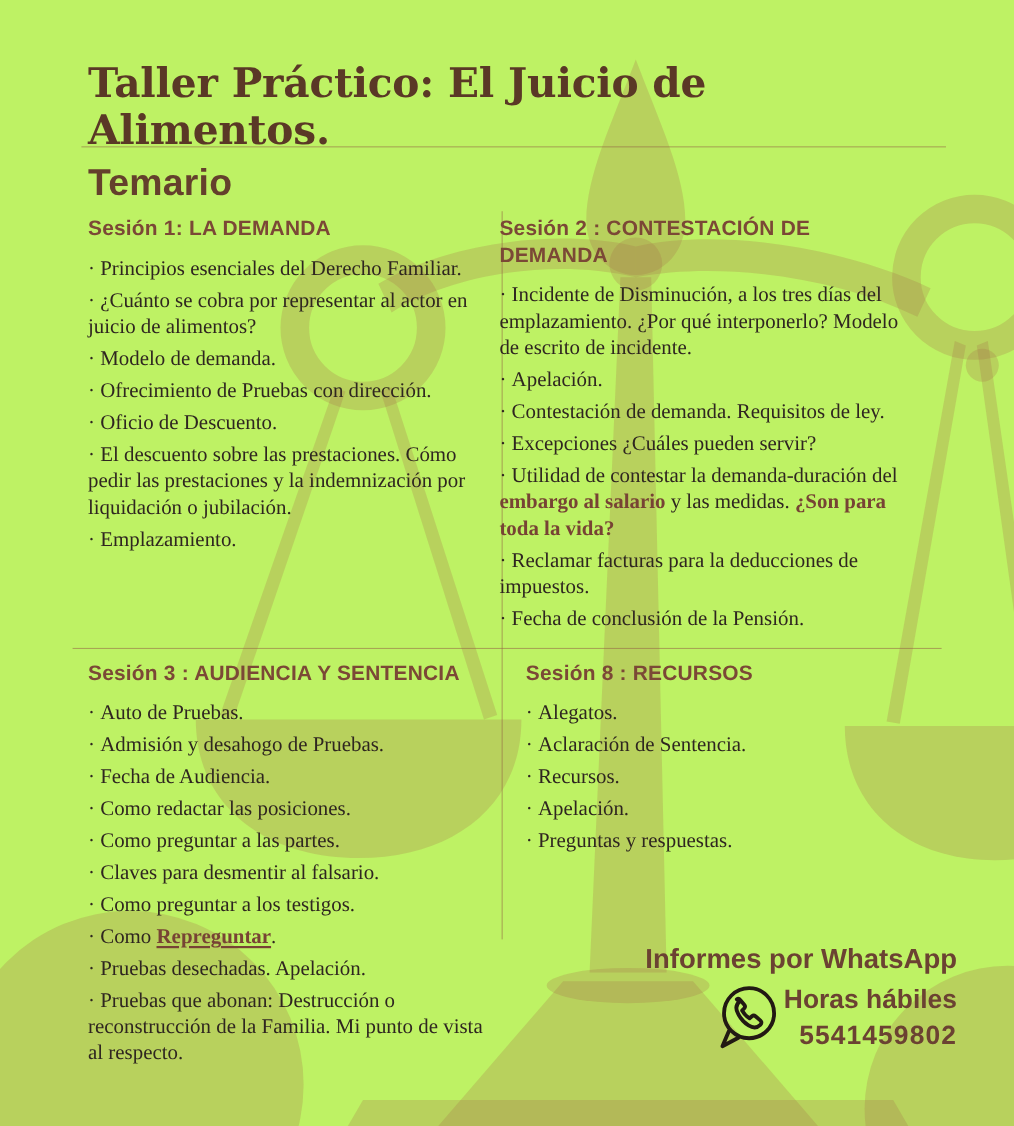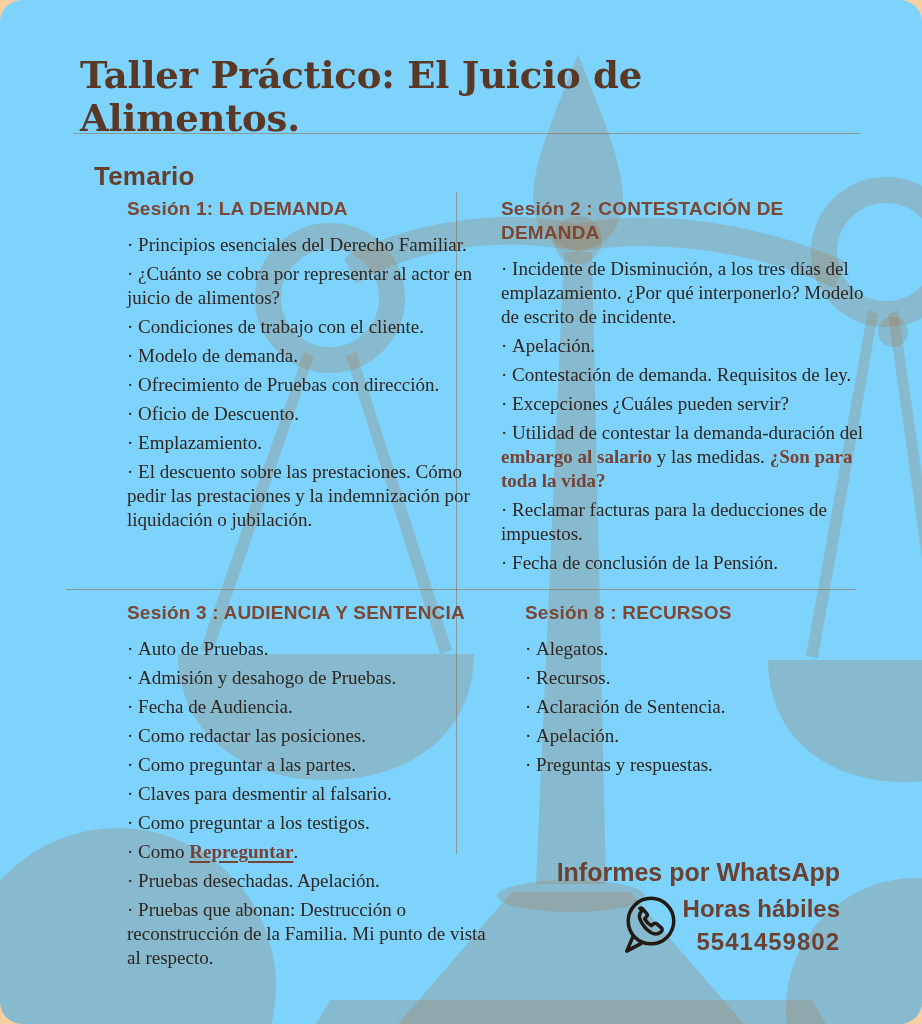--- a/index.html
+++ b/index.html
@@ -1,40 +1,40 @@
 <!DOCTYPE html>
 <html><head>
 <meta charset="utf-8">
 <style>
   html,body{margin:0;padding:0;}
   body{
     width:922px;height:1024px;
     font-family:"Liberation Serif", serif;
     background:#f6d0a2;
   }
-  .page{position:relative;width:922px;height:1024px;background:#7dd3fc;overflow:hidden;border-radius:22px;}
+  .page{position:relative;width:922px;height:1024px;background:#bef264;overflow:hidden;}
   .watermark{position:absolute;left:0;top:0;width:922px;height:1024px;pointer-events:none;}
 
   .title{
     position:absolute;left:80px;top:54px;margin:0;width:780px;
     font-family:"DejaVu Serif", serif;font-weight:700;font-size:37px;line-height:1.15;
     color:#5a3826;letter-spacing:-0.2px;
   }
   .rule{position:absolute;background:rgba(150,103,70,.55);}
   .rule-top{left:74px;top:133px;width:786px;height:1px;}
   .h-divider{left:66px;top:589px;width:790px;height:1px;}
   .v-divider{left:456px;top:192px;width:1px;height:662px;}
 
   .temario{
-    position:absolute;left:80px;top:147px;margin:14px;
-    font-family:"Liberation Sans", sans-serif;font-weight:700;font-size:26px;
+    position:absolute;left:80px;top:147px;margin:0;
+    font-family:"Liberation Sans", sans-serif;font-weight:700;font-size:34px;
     color:#64402c;letter-spacing:.2px;
   }
 
-  .sess{position:absolute;margin-left:47px;}
+  .sess{position:absolute;}
   .s1{left:80px;top:197px;width:368px;}
   .s2{left:454px;top:197px;width:380px;}
   .s3{left:80px;top:601px;width:368px;}
   .s4{left:478px;top:601px;width:380px;}
   .sess h3{
     margin:0 0 12px 0;
     font-family:"Liberation Sans", sans-serif;font-weight:700;font-size:19px;line-height:24px;
     color:#7b4836;letter-spacing:.2px;
   }
   .sess ul{list-style:none;margin:0;padding:0;}
@@ -43,21 +43,21 @@
     font-size:19px;line-height:24px;color:#2f2620;
   }
   .sess .bullet{color:#2f2620;}
   .em{font-weight:700;color:#774334;}
   .emu{
     font-weight:700;color:#774334;
     text-decoration:underline;text-decoration-thickness:2px;text-underline-offset:3px;
   }
 
   .contact{
-    position:absolute;left:532px;top:856px;width:308px;
+    position:absolute;left:562px;top:856px;width:308px;
     display:flex;flex-direction:column;align-items:flex-end;
     font-family:"Liberation Sans", sans-serif;font-weight:700;color:#6b4232;
   }
   .contact .c1{font-size:25px;line-height:32px;margin-bottom:4px;}
   .crow{display:flex;gap:2px;}
   .ccol{text-align:right;}
   .contact .c2{font-size:24px;line-height:33px;}
   .contact .c3{font-size:24px;line-height:33px;letter-spacing:1px;}
   .wa{width:62px;height:64px;flex:0 0 auto;}
 </style>
@@ -97,26 +97,25 @@
   <h2 class="temario">Temario</h2>
 
   <div class="rule v-divider"></div>
   <div class="rule h-divider"></div>
 
   <section class="sess s1">
     <h3>Sesión 1: LA DEMANDA</h3>
     <ul>
         <li><span class="bullet">·&nbsp;</span><span>Principios esenciales del Derecho Familiar.</span></li>
         <li><span class="bullet">·&nbsp;</span><span>¿Cuánto se cobra por representar al actor en juicio de alimentos?</span></li>
-        <li><span class="bullet">·&nbsp;</span><span>Condiciones de trabajo con el cliente.</span></li>
         <li><span class="bullet">·&nbsp;</span><span>Modelo de demanda.</span></li>
         <li><span class="bullet">·&nbsp;</span><span>Ofrecimiento de Pruebas con dirección.</span></li>
         <li><span class="bullet">·&nbsp;</span><span>Oficio de Descuento.</span></li>
+        <li><span class="bullet">·&nbsp;</span><span>El descuento sobre las prestaciones. Cómo pedir las prestaciones y la indemnización por liquidación o jubilación.</span></li>
         <li><span class="bullet">·&nbsp;</span><span>Emplazamiento.</span></li>
-        <li><span class="bullet">·&nbsp;</span><span>El descuento sobre las prestaciones. Cómo pedir las prestaciones y la indemnización por liquidación o jubilación.</span></li>
       </ul>
   </section>
 
   <section class="sess s2">
     <h3>Sesión 2 : CONTESTACIÓN DE DEMANDA</h3>
     <ul>
         <li><span class="bullet">·&nbsp;</span><span>Incidente de Disminución, a los tres días del emplazamiento. ¿Por qué interponerlo? Modelo de escrito de incidente.</span></li>
         <li><span class="bullet">·&nbsp;</span><span>Apelación.</span></li>
         <li><span class="bullet">·&nbsp;</span><span>Contestación de demanda. Requisitos de ley.</span></li>
         <li><span class="bullet">·&nbsp;</span><span>Excepciones ¿Cuáles pueden servir?</span></li>
@@ -139,22 +138,22 @@
         <li><span class="bullet">·&nbsp;</span><span>Como </span><span class="emu">Repreguntar</span><span>.</span></li>
         <li><span class="bullet">·&nbsp;</span><span>Pruebas desechadas. Apelación.</span></li>
         <li><span class="bullet">·&nbsp;</span><span>Pruebas que abonan: Destrucción o reconstrucción de la Familia. Mi punto de vista al respecto.</span></li>
       </ul>
   </section>
 
   <section class="sess s4">
     <h3>Sesión 8 : RECURSOS</h3>
     <ul>
         <li><span class="bullet">·&nbsp;</span><span>Alegatos.</span></li>
+        <li><span class="bullet">·&nbsp;</span><span>Aclaración de Sentencia.</span></li>
         <li><span class="bullet">·&nbsp;</span><span>Recursos.</span></li>
-        <li><span class="bullet">·&nbsp;</span><span>Aclaración de Sentencia.</span></li>
         <li><span class="bullet">·&nbsp;</span><span>Apelación.</span></li>
         <li><span class="bullet">·&nbsp;</span><span>Preguntas y respuestas.</span></li>
       </ul>
   </section>
 
   <div class="contact">
     <div class="c1">Informes por WhatsApp</div>
     <div class="crow">
       <svg class="wa" viewBox="0 0 64 64" aria-hidden="true">
         <g fill="none" stroke="#221913" stroke-width="3.6" stroke-linecap="round" stroke-linejoin="round">

